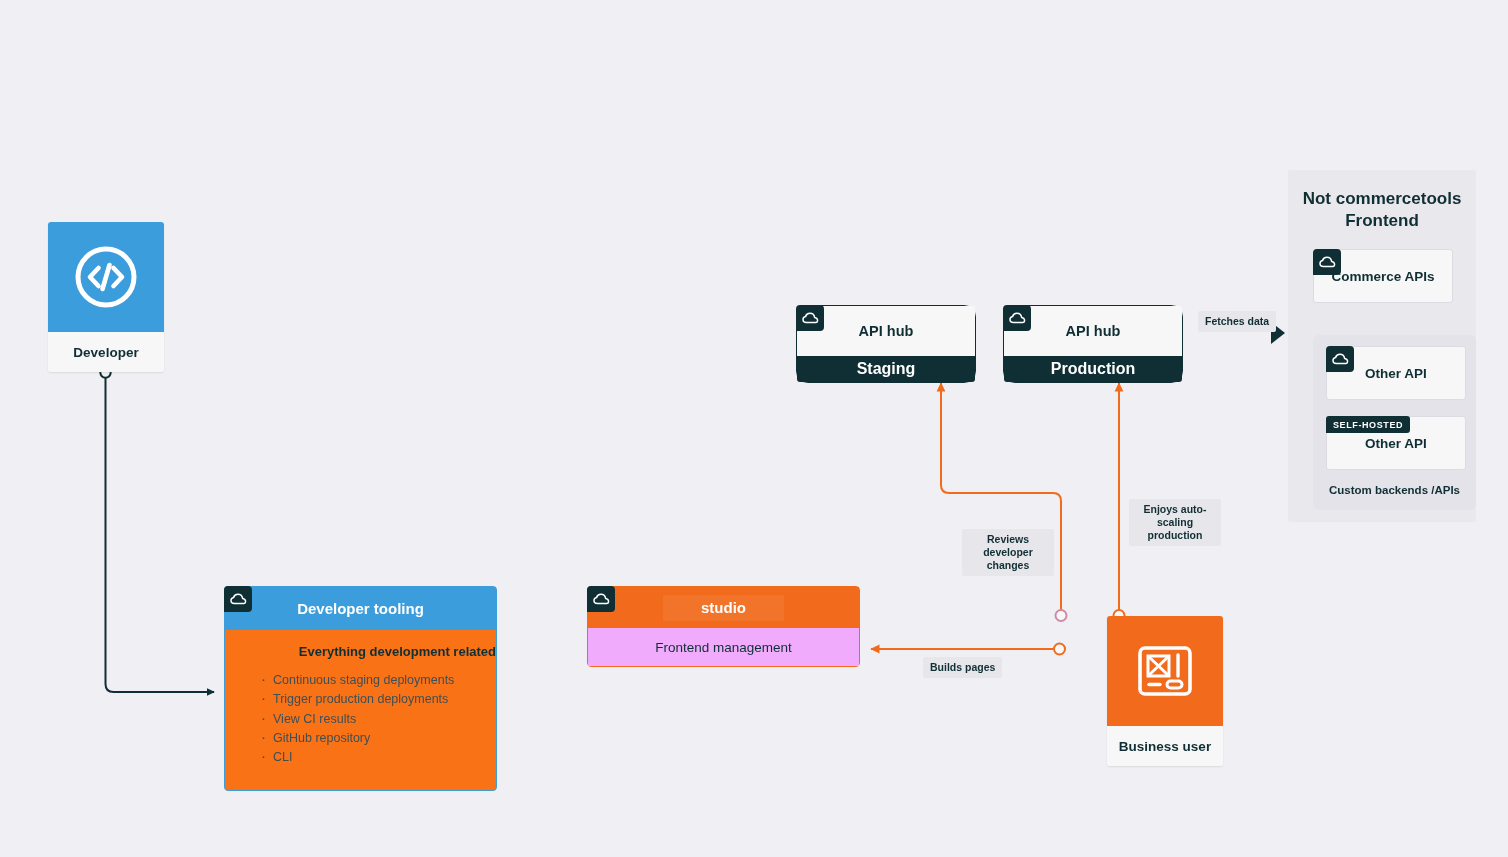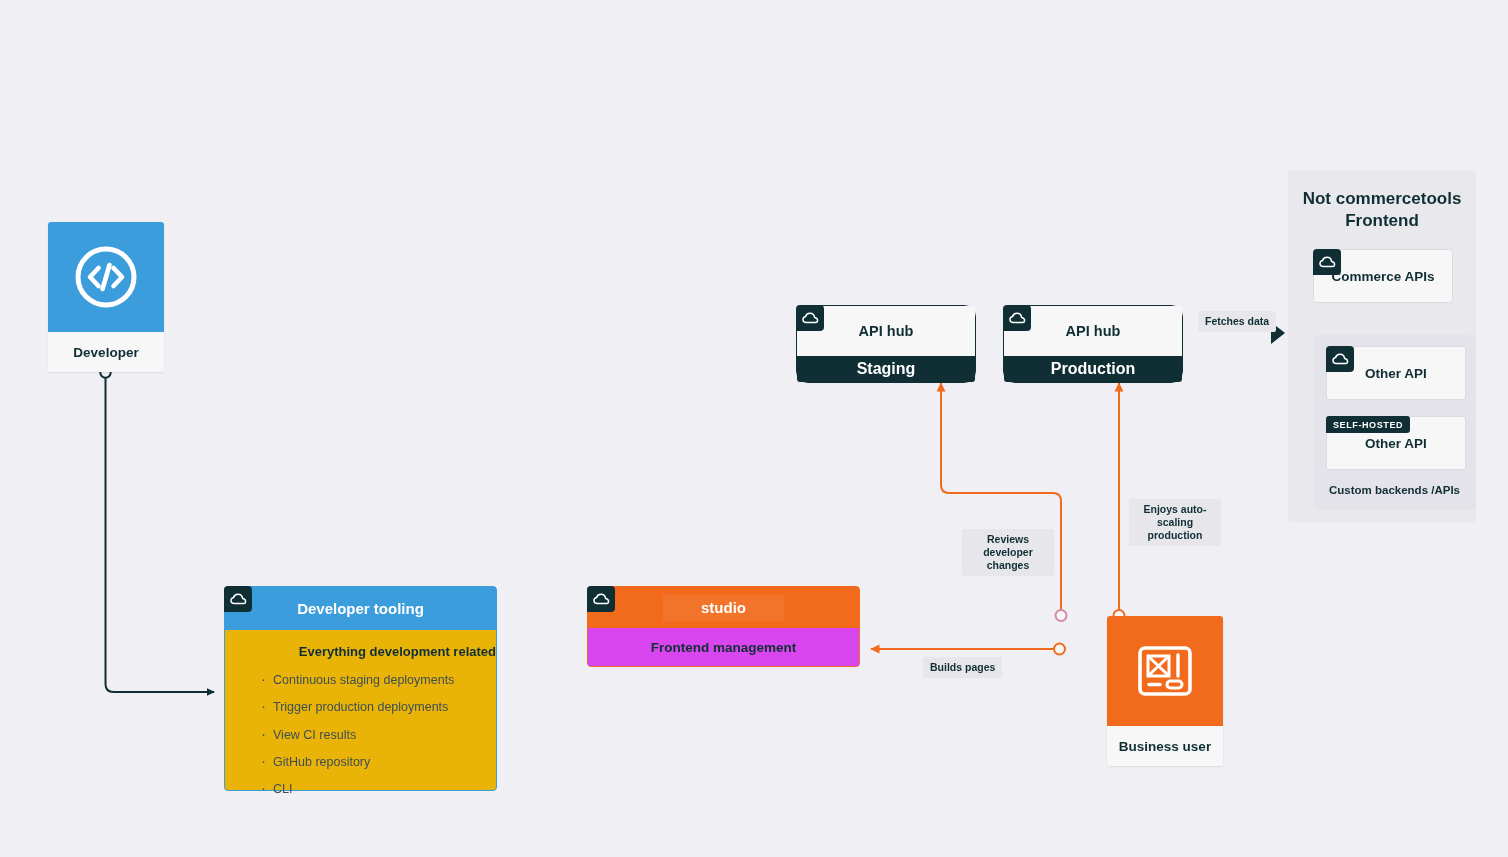--- a/index.html
+++ b/index.html
@@ -80,21 +80,21 @@
     background: #f7f7f7;
     color: #102f35;
     font-size: 13.5px;
     font-weight: bold;
   }
 
   
   #dev-tooling {
     left: 224px; top: 586px; width: 273px; height: 205px;
     border: 1.5px solid #3c9ddd;
-    background: #eab308;
+    background: #f97316;
     border-radius: 4px;
   }
   #dev-tooling .hdr {
     height: 43px;
     background: #3c9ddd;
     color: #ffffff;
     font-size: 15px;
     font-weight: bold;
     display: flex;
     align-items: center;
@@ -112,21 +112,20 @@
     margin: 0;
     padding: 0 0 0 36px;
     list-style: none;
   }
   ul.bullets li {
     position: relative;
     color: #3d4f55;
     font-size: 12.5px;
     line-height: 19.3px;
     padding-left: 12px;
-    margin-top: 8px;
   }
   ul.bullets li::before {
     content: "·";
     position: absolute;
     left: 0;
     top: -2px;
     font-size: 15px;
     color: #3d4f55;
   }
 
@@ -150,27 +149,27 @@
     padding: 4px 38px;
     border-radius: 1px;
   }
   #studio .hdr .plate span {
     color: #ffffff;
     font-size: 15px;
     font-weight: bold;
   }
   #studio .sub {
     height: 38px;
-    background: #d946ef;
+    background: #f0abfc;
     display: flex;
     align-items: center;
     justify-content: center;
     color: #102f35;
     font-size: 13.5px;
-    font-weight: bold;
+    font-weight: normal;
   }
 
   
   .apihub {
     width: 180px; height: 78px;
     border: 1.5px solid #102f35;
     border-radius: 12px;
     background: #f7f7f7;
     overflow: visible;
   }

